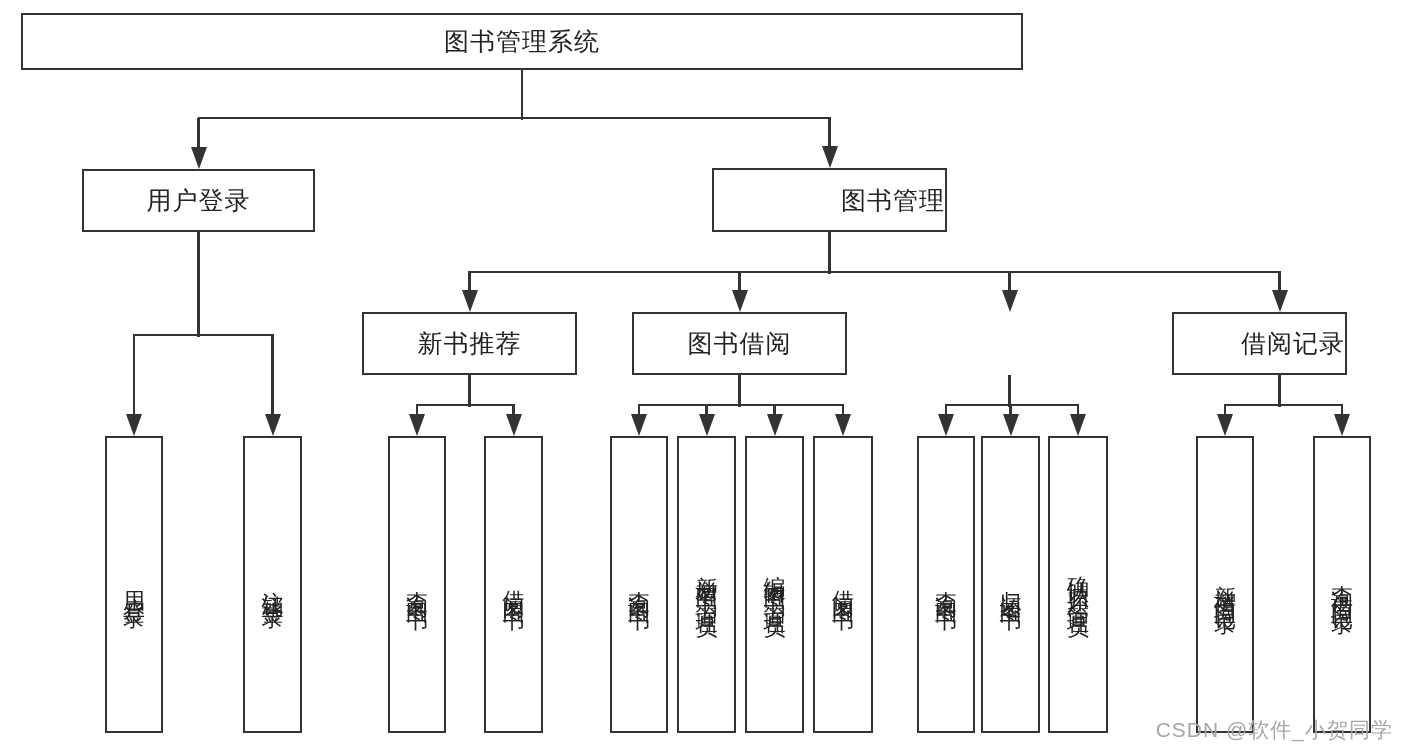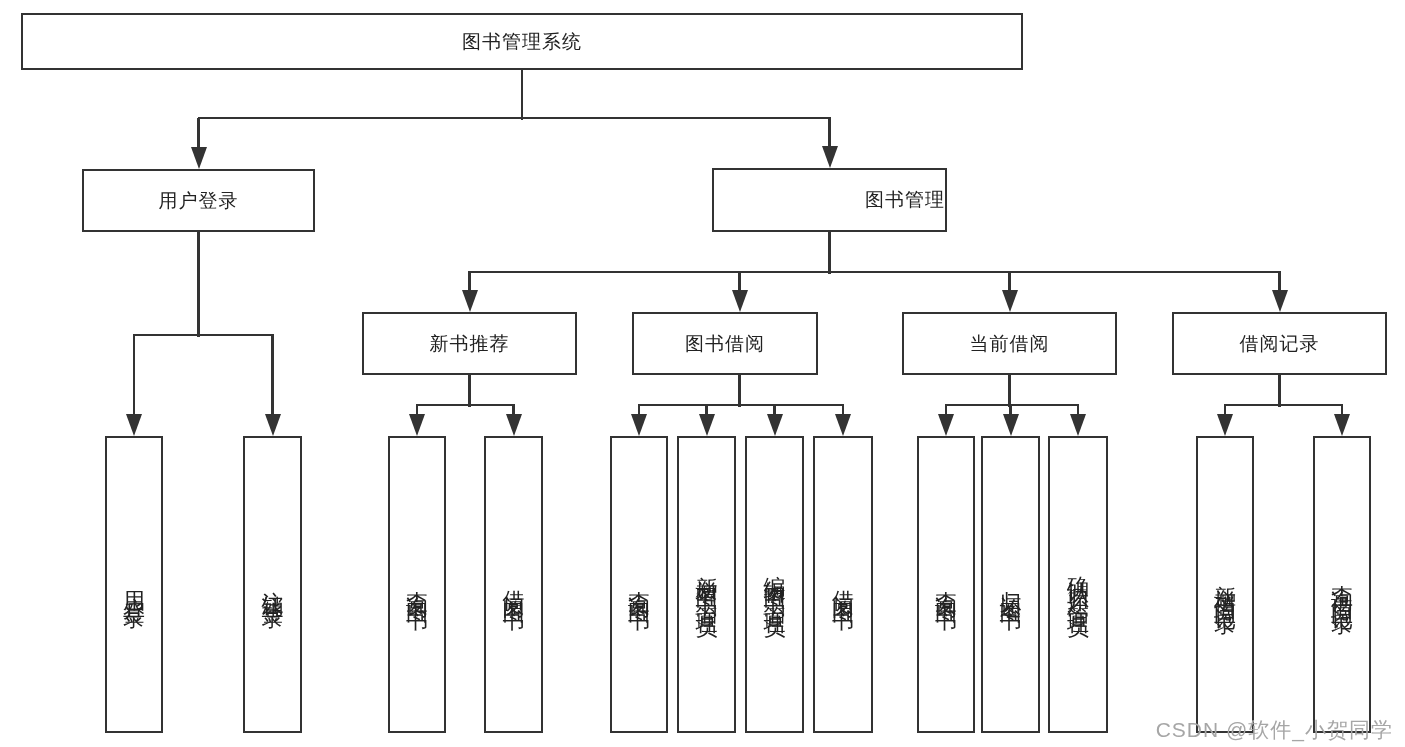--- a/index.html
+++ b/index.html
@@ -5,21 +5,21 @@
   html,body{margin:0;padding:0;background:#fff;}
   .canvas{
     position:relative;width:1405px;height:747px;background:var(--background,#fff);
     font-family:"Liberation Sans","DejaVu Sans",sans-serif;overflow:hidden;
   }
   .box{
     position:absolute;box-sizing:border-box;border:2.5px solid var(--border,#333);
     background:#fff;display:flex;align-items:center;justify-content:center;
     color:var(--text,#222);z-index:2;
   }
-  .hbox{font-size:19px;letter-spacing:1px;white-space:nowrap;}
+  .hbox{font-size:25px;letter-spacing:1px;white-space:nowrap;}
   .leaf{font-size:22px;top:436px;height:297px;}
   .vtext{writing-mode:vertical-rl;text-orientation:mixed;letter-spacing:6px;line-height:1;}
   #connectors div{position:absolute;z-index:1;}
   .watermark{
     position:absolute;top:716px;right:12px;font-size:21px;letter-spacing:1px;
     color:var(--watermark,#a6a6a6);z-index:3;white-space:nowrap;
   }
 </style>
 </head>
 <body>
@@ -88,27 +88,24 @@
   <div class="box hbox" style="left:82px;top:169px;width:233px;height:63px;">
     <span>用户登录</span>
   </div>
   <div class="box hbox" style="left:712px;top:168px;width:235px;height:64px;justify-content:flex-end;">
     <span>图书管理</span>
   </div>
 
   <div class="box hbox" style="left:362px;top:312px;width:215px;height:63px;">
     <span>新书推荐</span>
   </div>
-  <div class="box hbox" style="left:632px;top:312px;width:186px;height:63px;font-family:Liberation Serif, serif;">
+  <div class="box hbox" style="left:632px;top:312px;width:215px;height:63px;font-family:Liberation Serif, serif;">
     <span>图书借阅</span>
   </div>
-  <div class="box hbox" style="left:902px;top:312px;width:215px;height:63px;">
-    <span>当前借阅</span>
-  </div>
-  <div class="box hbox" style="left:1172px;top:312px;width:215px;height:63px;">
+  <div class="box hbox" style="left:1172px;top:312px;width:175px;height:63px;justify-content:flex-end;">
     <span>借阅记录</span>
   </div>
 
   <div class="box leaf" style="left:105px;width:58px;">
     <span class="vtext">用户登录</span>
   </div>
   <div class="box leaf" style="left:243px;width:59px;">
     <span class="vtext">注销登录</span>
   </div>
 

